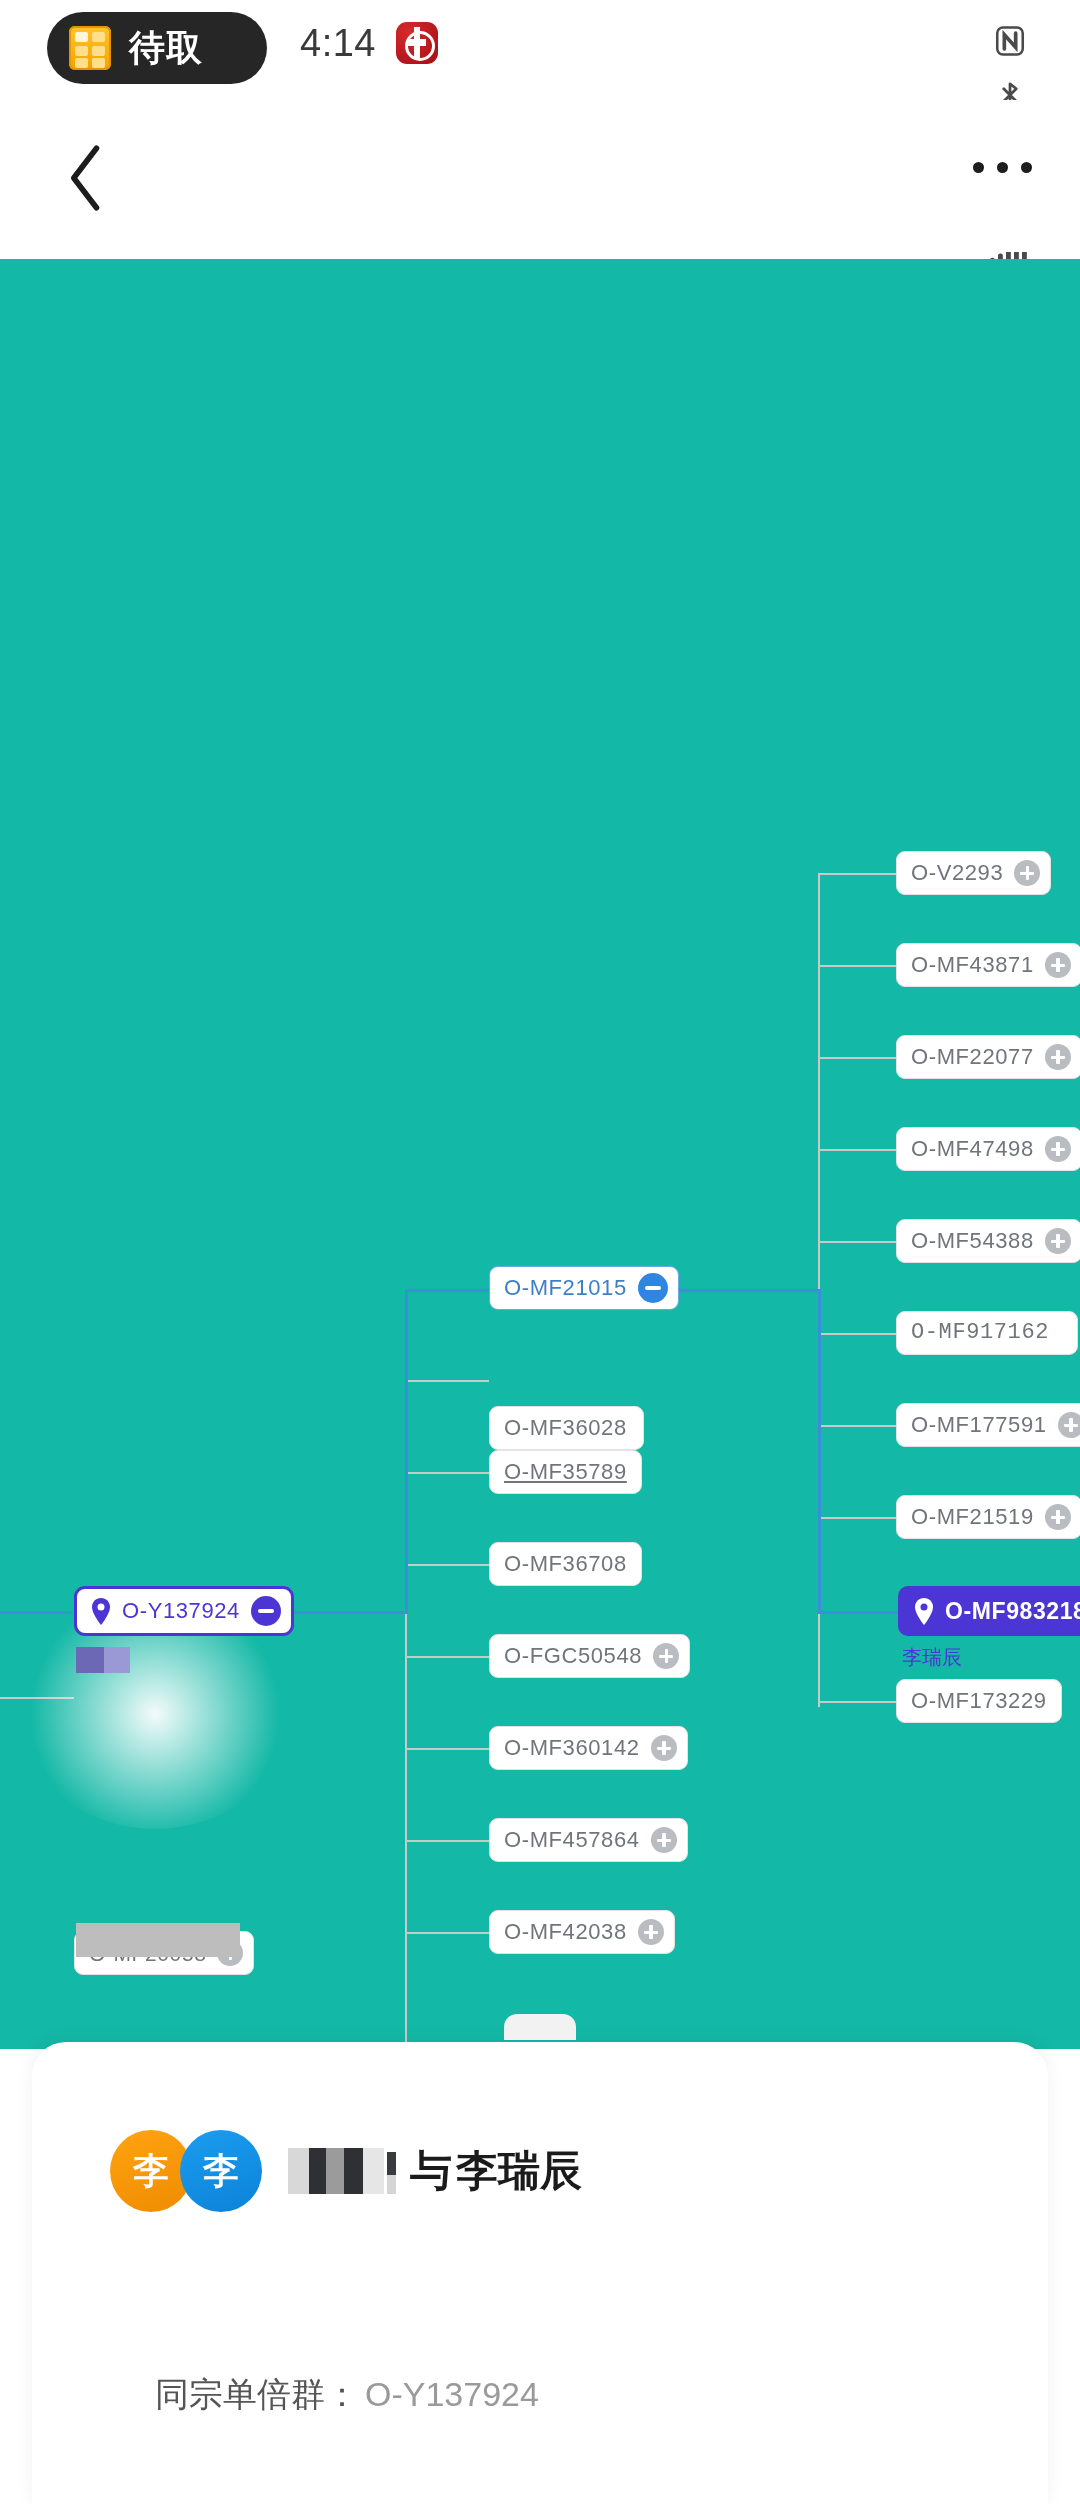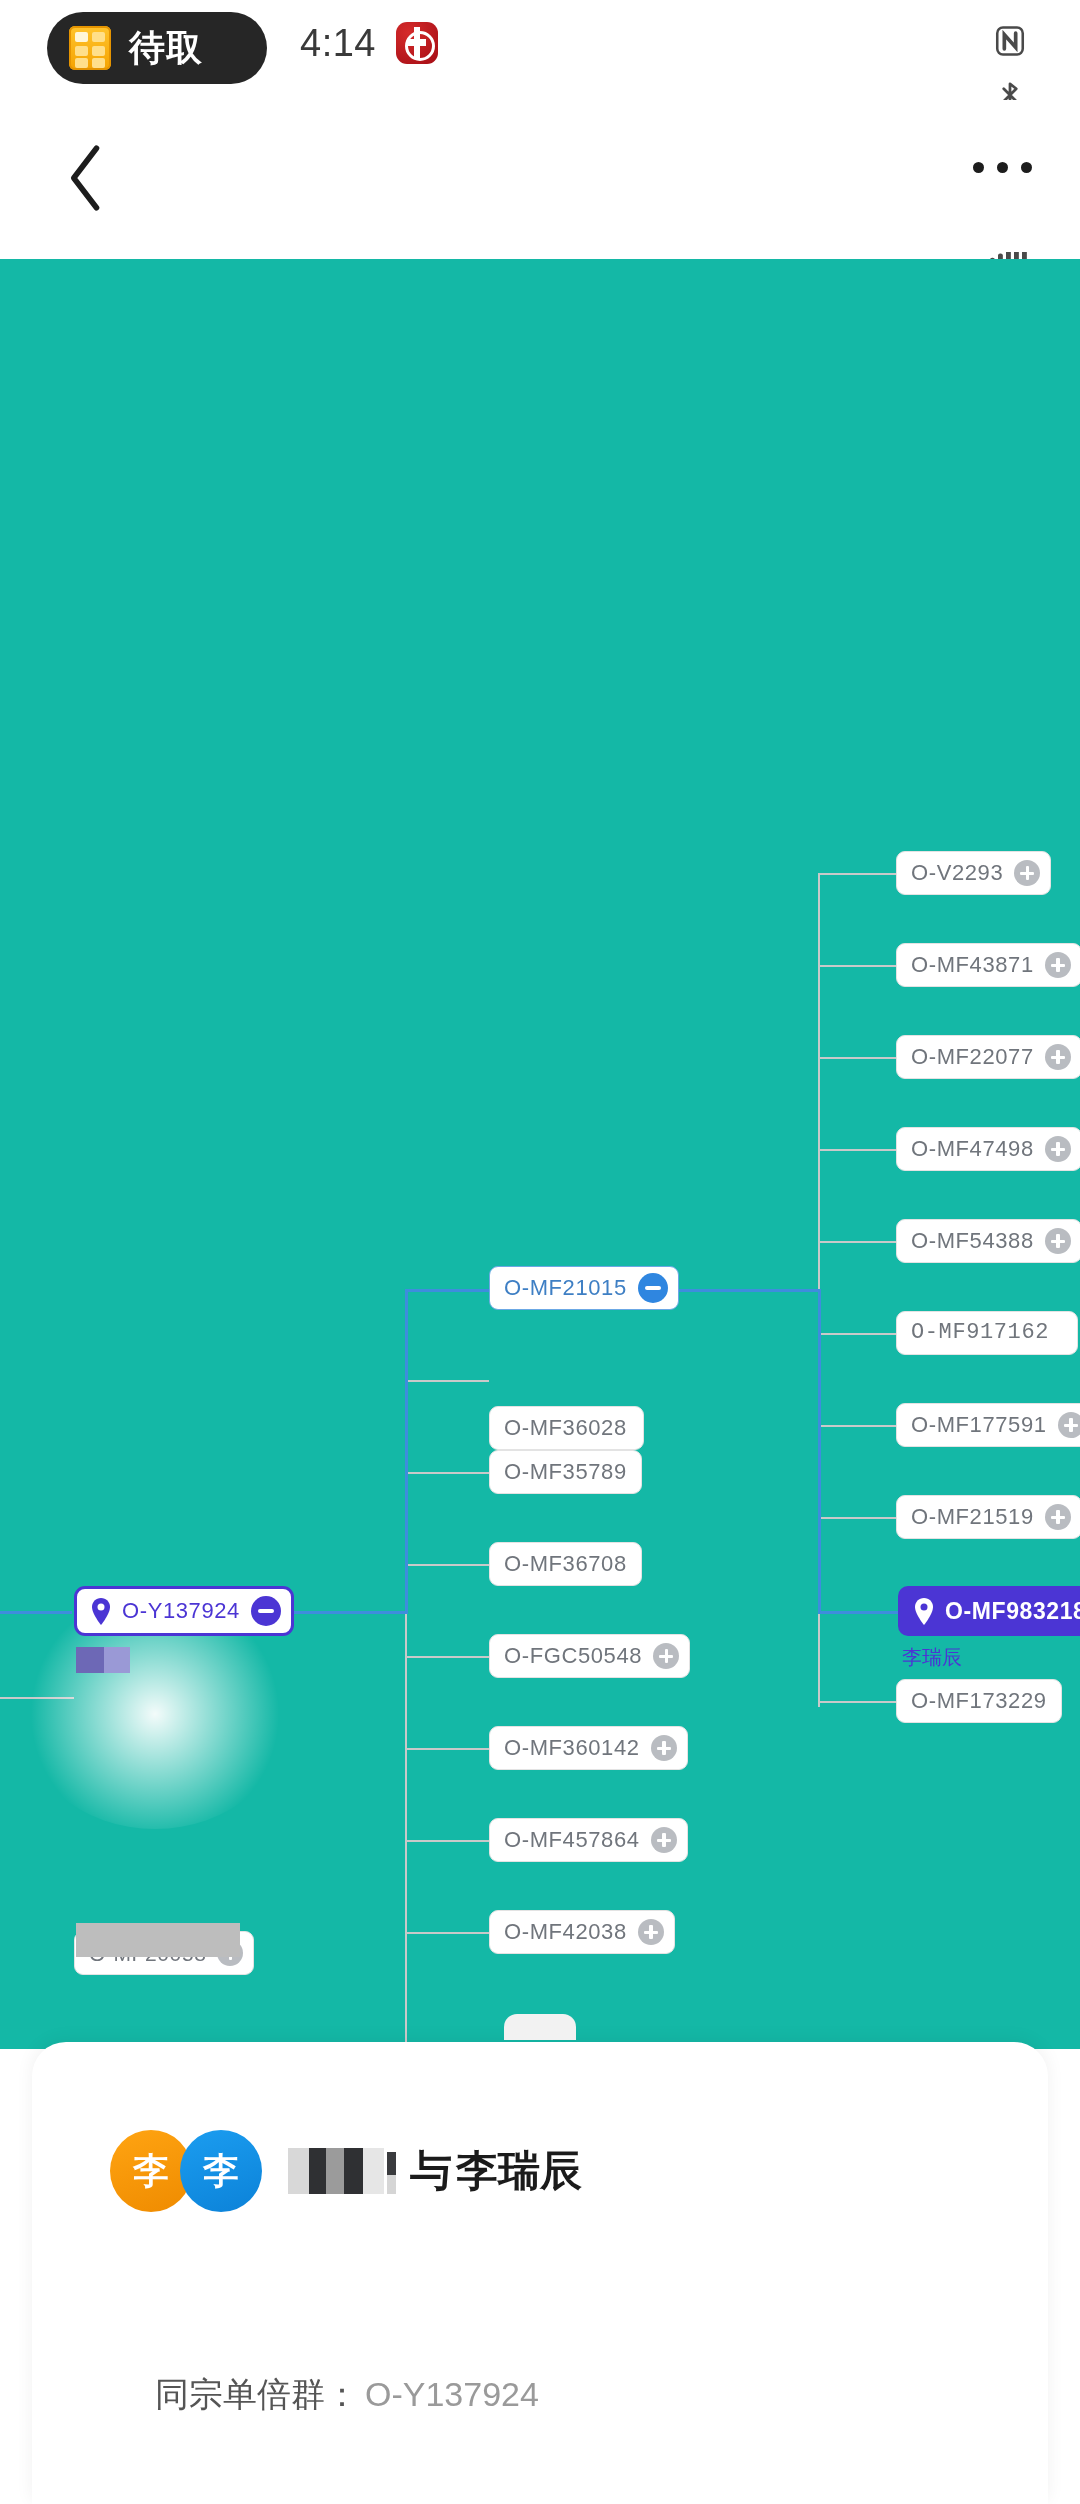--- a/index.html
+++ b/index.html
@@ -377,21 +377,21 @@
     </div>
 
     <div class="node expanded" style="left:489px; top:1007px;">
       <span class="txt">O-MF21015</span>
       <span class="minus-blue"></span>
     </div>
 
     <div class="node" style="left:489px; top:1099px; padding-right:16px;margin-top:48px;">
       <span class="txt">O-MF36028</span>
     </div>
-    <div class="node" style="left:489px; top:1191px; padding-right:14px;">
+    <div class="node" style="left:489px; top:1191px; padding-right:14px;text-decoration:underline;">
       <span class="txt">O-MF35789</span>
     </div>
     <div class="node" style="left:489px; top:1283px; padding-right:14px;">
       <span class="txt">O-MF36708</span>
     </div>
     <div class="node" style="left:489px; top:1375px;">
       <span class="txt">O-FGC50548</span>
       <span class="plus"></span>
     </div>
     <div class="node" style="left:489px; top:1467px;">

